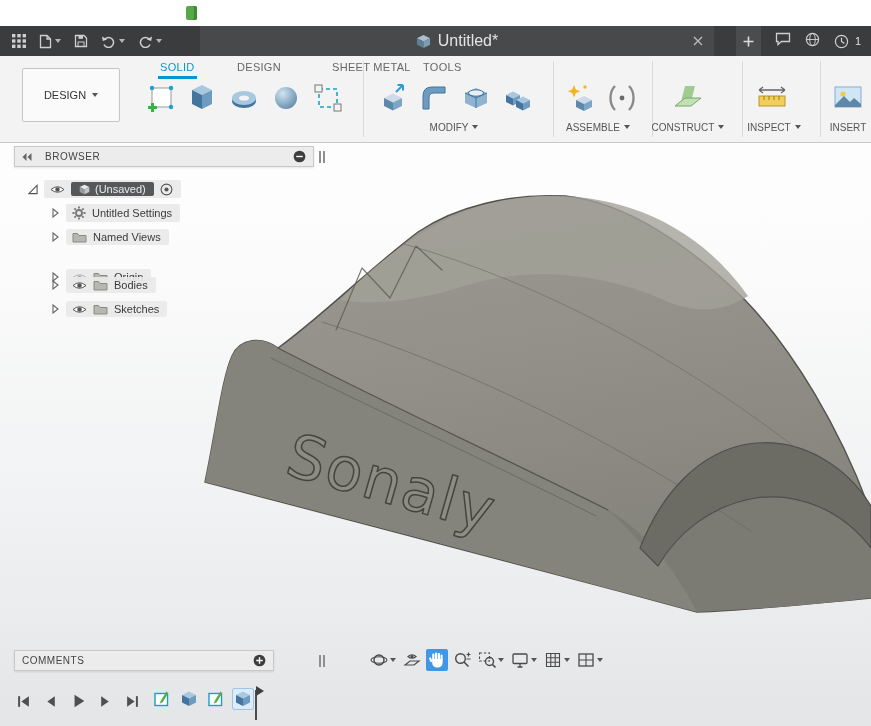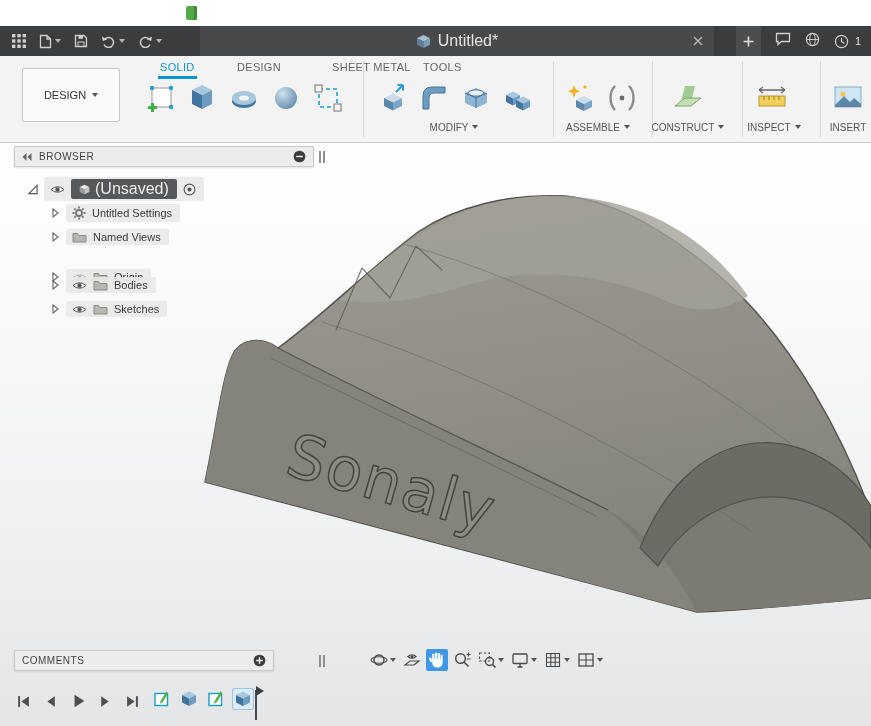--- a/index.html
+++ b/index.html
@@ -29,29 +29,29 @@
   .rtab.active{color:#0696d7;border-bottom:3px solid #0696d7}
   .tool{position:absolute;top:22px;width:40px;height:40px;display:flex;align-items:center;justify-content:center;border-radius:2px}
   .group-label{position:absolute;top:64px;height:14px;font-size:10px;color:#555;display:flex;align-items:center;justify-content:center;gap:4px}
   .vsep{position:absolute;top:5px;height:76px;width:1px;background:#dadada}
 
   
   #viewport-bg{position:absolute;left:0;top:143px;width:871px;height:583px;background:linear-gradient(#fdfdfd 12%,#f0f1f2 65%,#e4e5e6);z-index:0}
   #model-svg{position:absolute;left:0;top:0;width:871px;height:726px;z-index:1}
 
   
-  .panel-header{position:absolute;height:21px;background:#ececec;border:1px solid #c9c9c9;display:flex;align-items:center;padding:0 7px;gap:7px;font-size:10px;color:#444;letter-spacing:.5px;box-shadow:0 1px 2px rgba(0,0,0,.10);z-index:3}
+  .panel-header{position:absolute;height:21px;background:#ececec;border:1px solid #c9c9c9;display:flex;align-items:center;padding:0 7px;gap:13px;font-size:10px;color:#444;letter-spacing:.5px;box-shadow:0 1px 2px rgba(0,0,0,.10);z-index:3}
   #browser-header{left:14px;top:146px;width:300px}
   #comments-bar{left:14px;top:650px;width:260px}
   .ph-title{flex:1}
   .grip{position:absolute;width:6px;height:12px;border-left:2px solid #8f8f8f;border-right:2px solid #8f8f8f;z-index:3}
   #tree{position:absolute;left:14px;top:170px;width:300px;font-size:11px;color:#3a3a3a;z-index:3}
   .tree-row{position:absolute;left:0;height:22px;display:flex;align-items:center;gap:6px}
   .pill{display:flex;align-items:center;gap:6px;background:rgba(233,233,233,.92);border-radius:2px;padding:2px 8px 2px 6px}
-  .badge-dark{display:flex;align-items:center;gap:5px;background:#57585a;color:#ececec;border-radius:2px;padding:1px 8px;font-size:16px}
+  .badge-dark{display:flex;align-items:center;gap:5px;background:#57585a;color:#ececec;border-radius:2px;padding:1px 8px;font-size:11px}
   .tw{display:flex;width:10px;justify-content:center}
 
   
   #nav-toolbar{position:absolute;left:368px;top:648px;height:24px;display:flex;align-items:center;gap:3px;z-index:3}
   .nav-btn{height:22px;min-width:22px;padding:0 2px;display:flex;align-items:center;justify-content:center;gap:2px;border-radius:2px;color:#444}
   .nav-btn.active{background:#3f97e6}
 
   
   #timeline{position:absolute;left:0;top:684px;width:871px;height:42px;z-index:3}
   .pb-group{position:absolute;left:16px;top:9px;display:flex;gap:12px;align-items:center}

